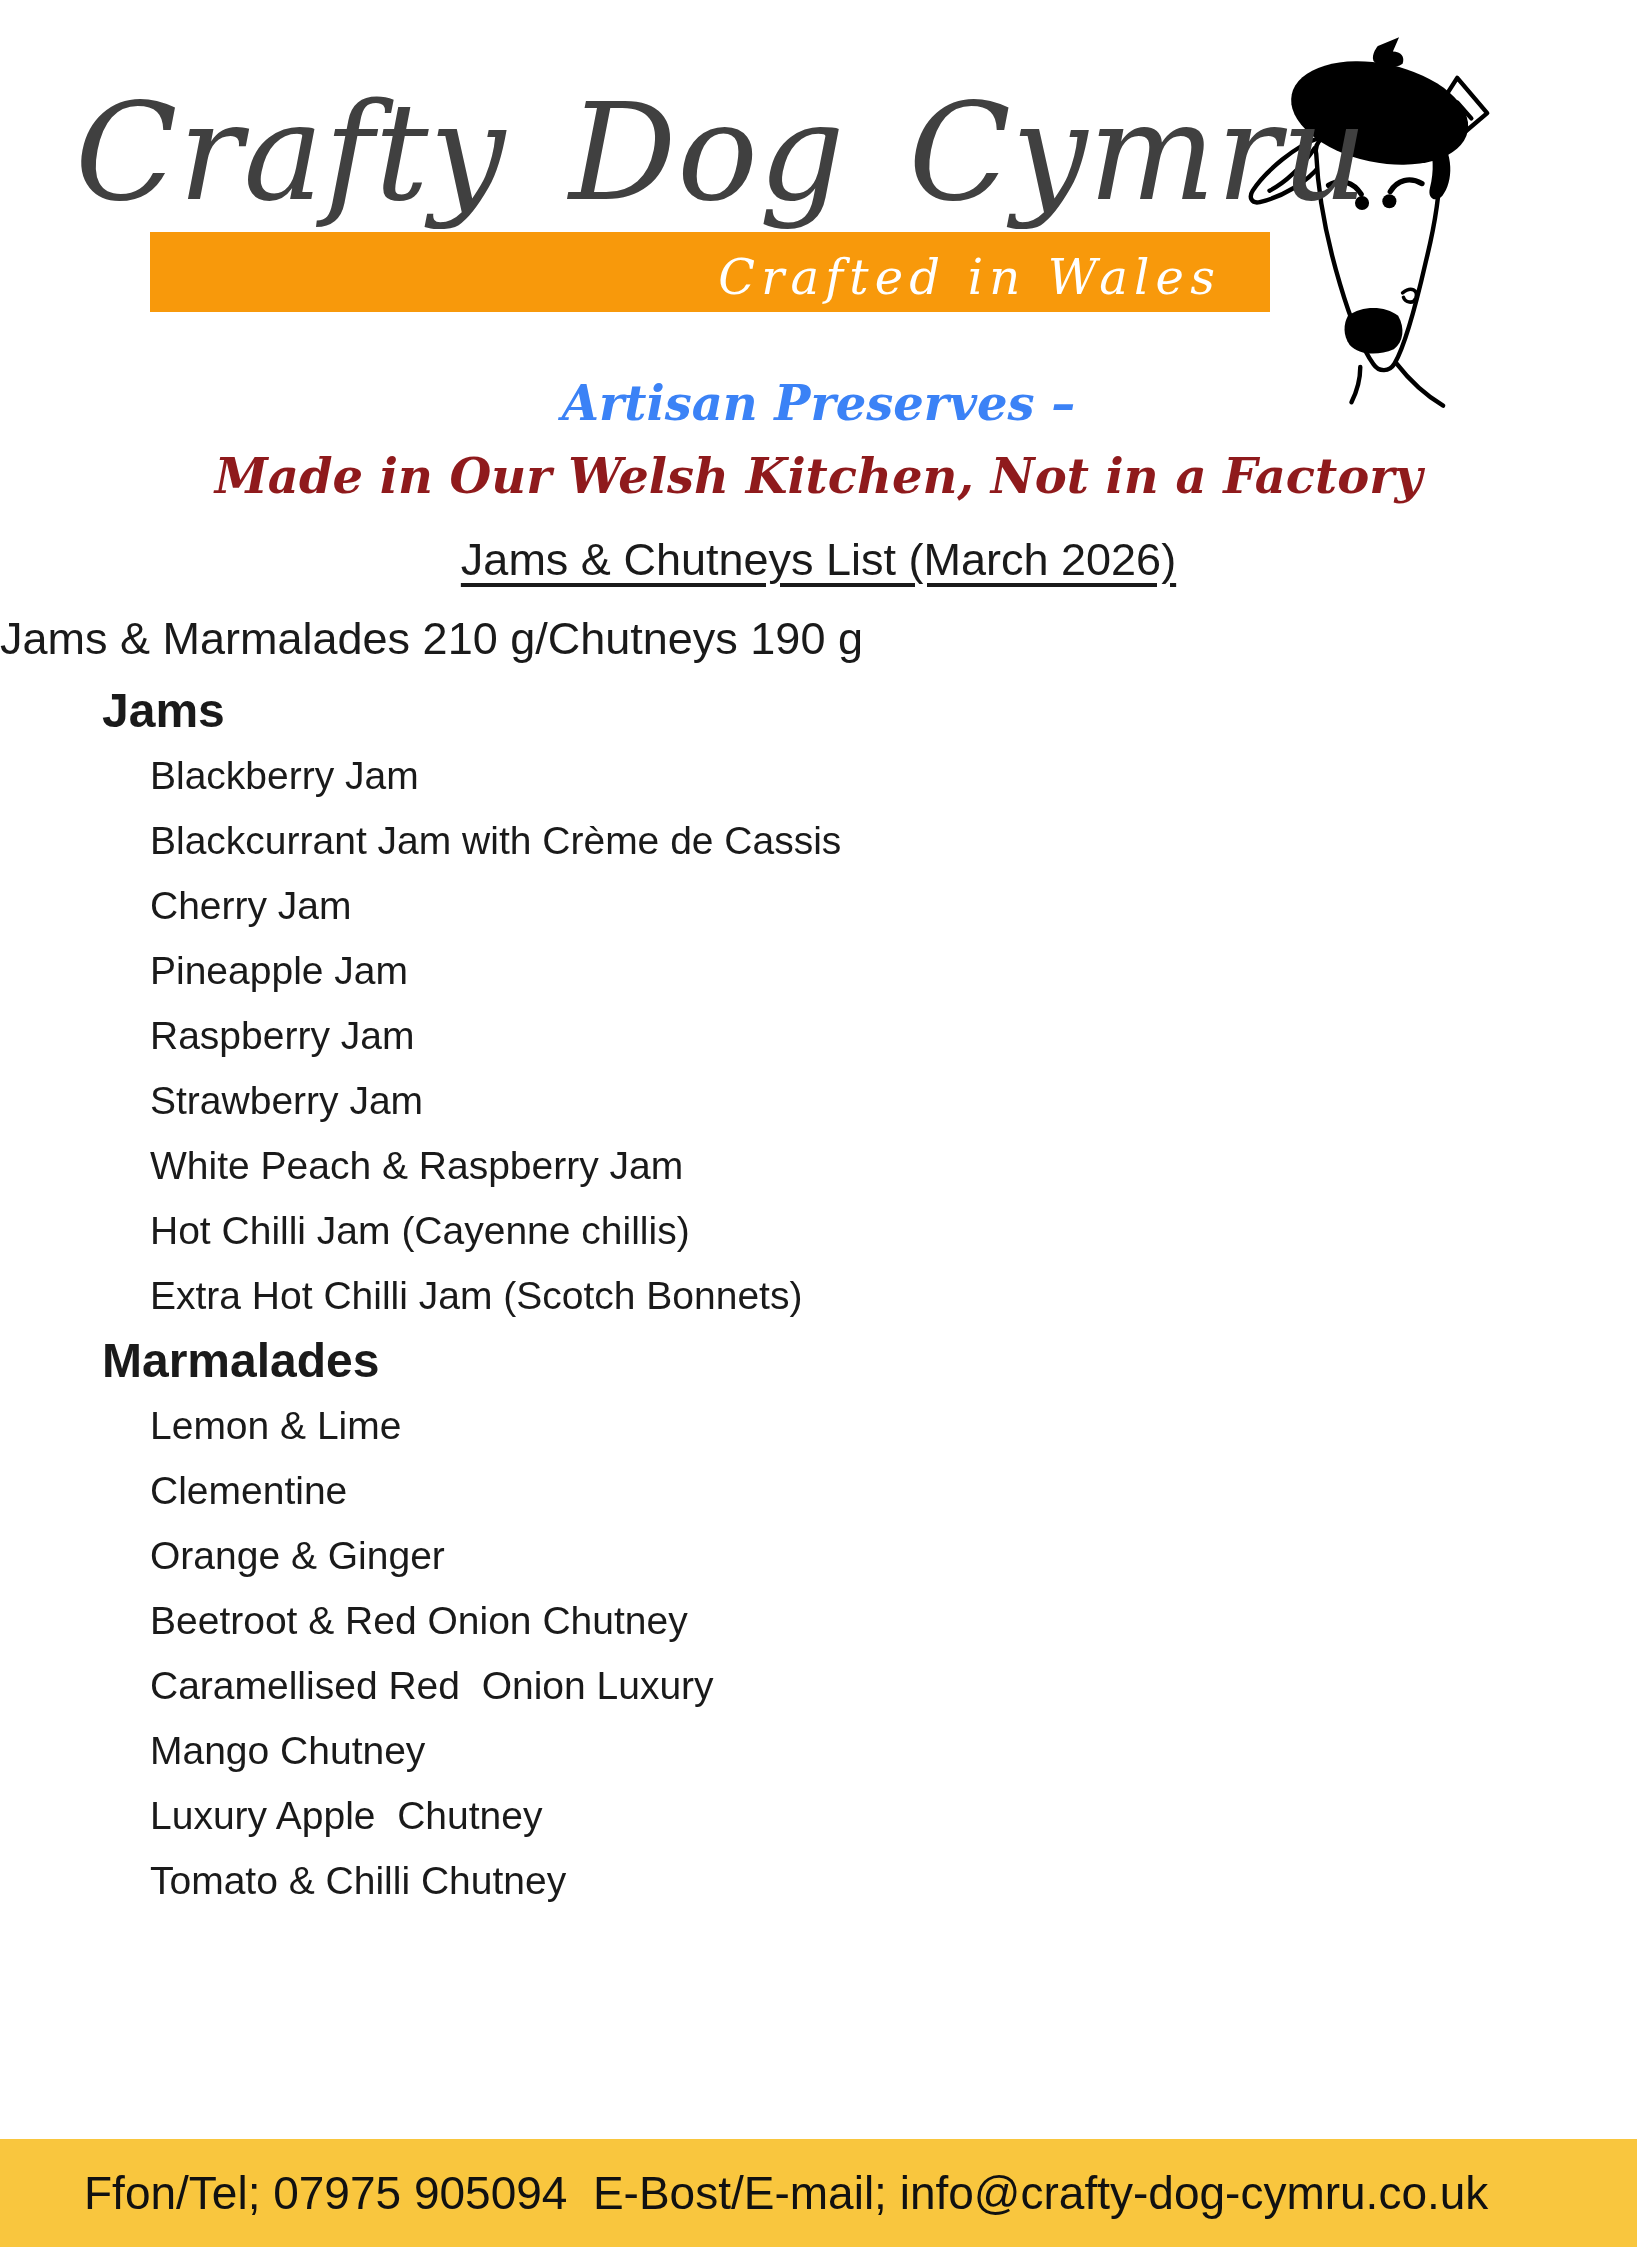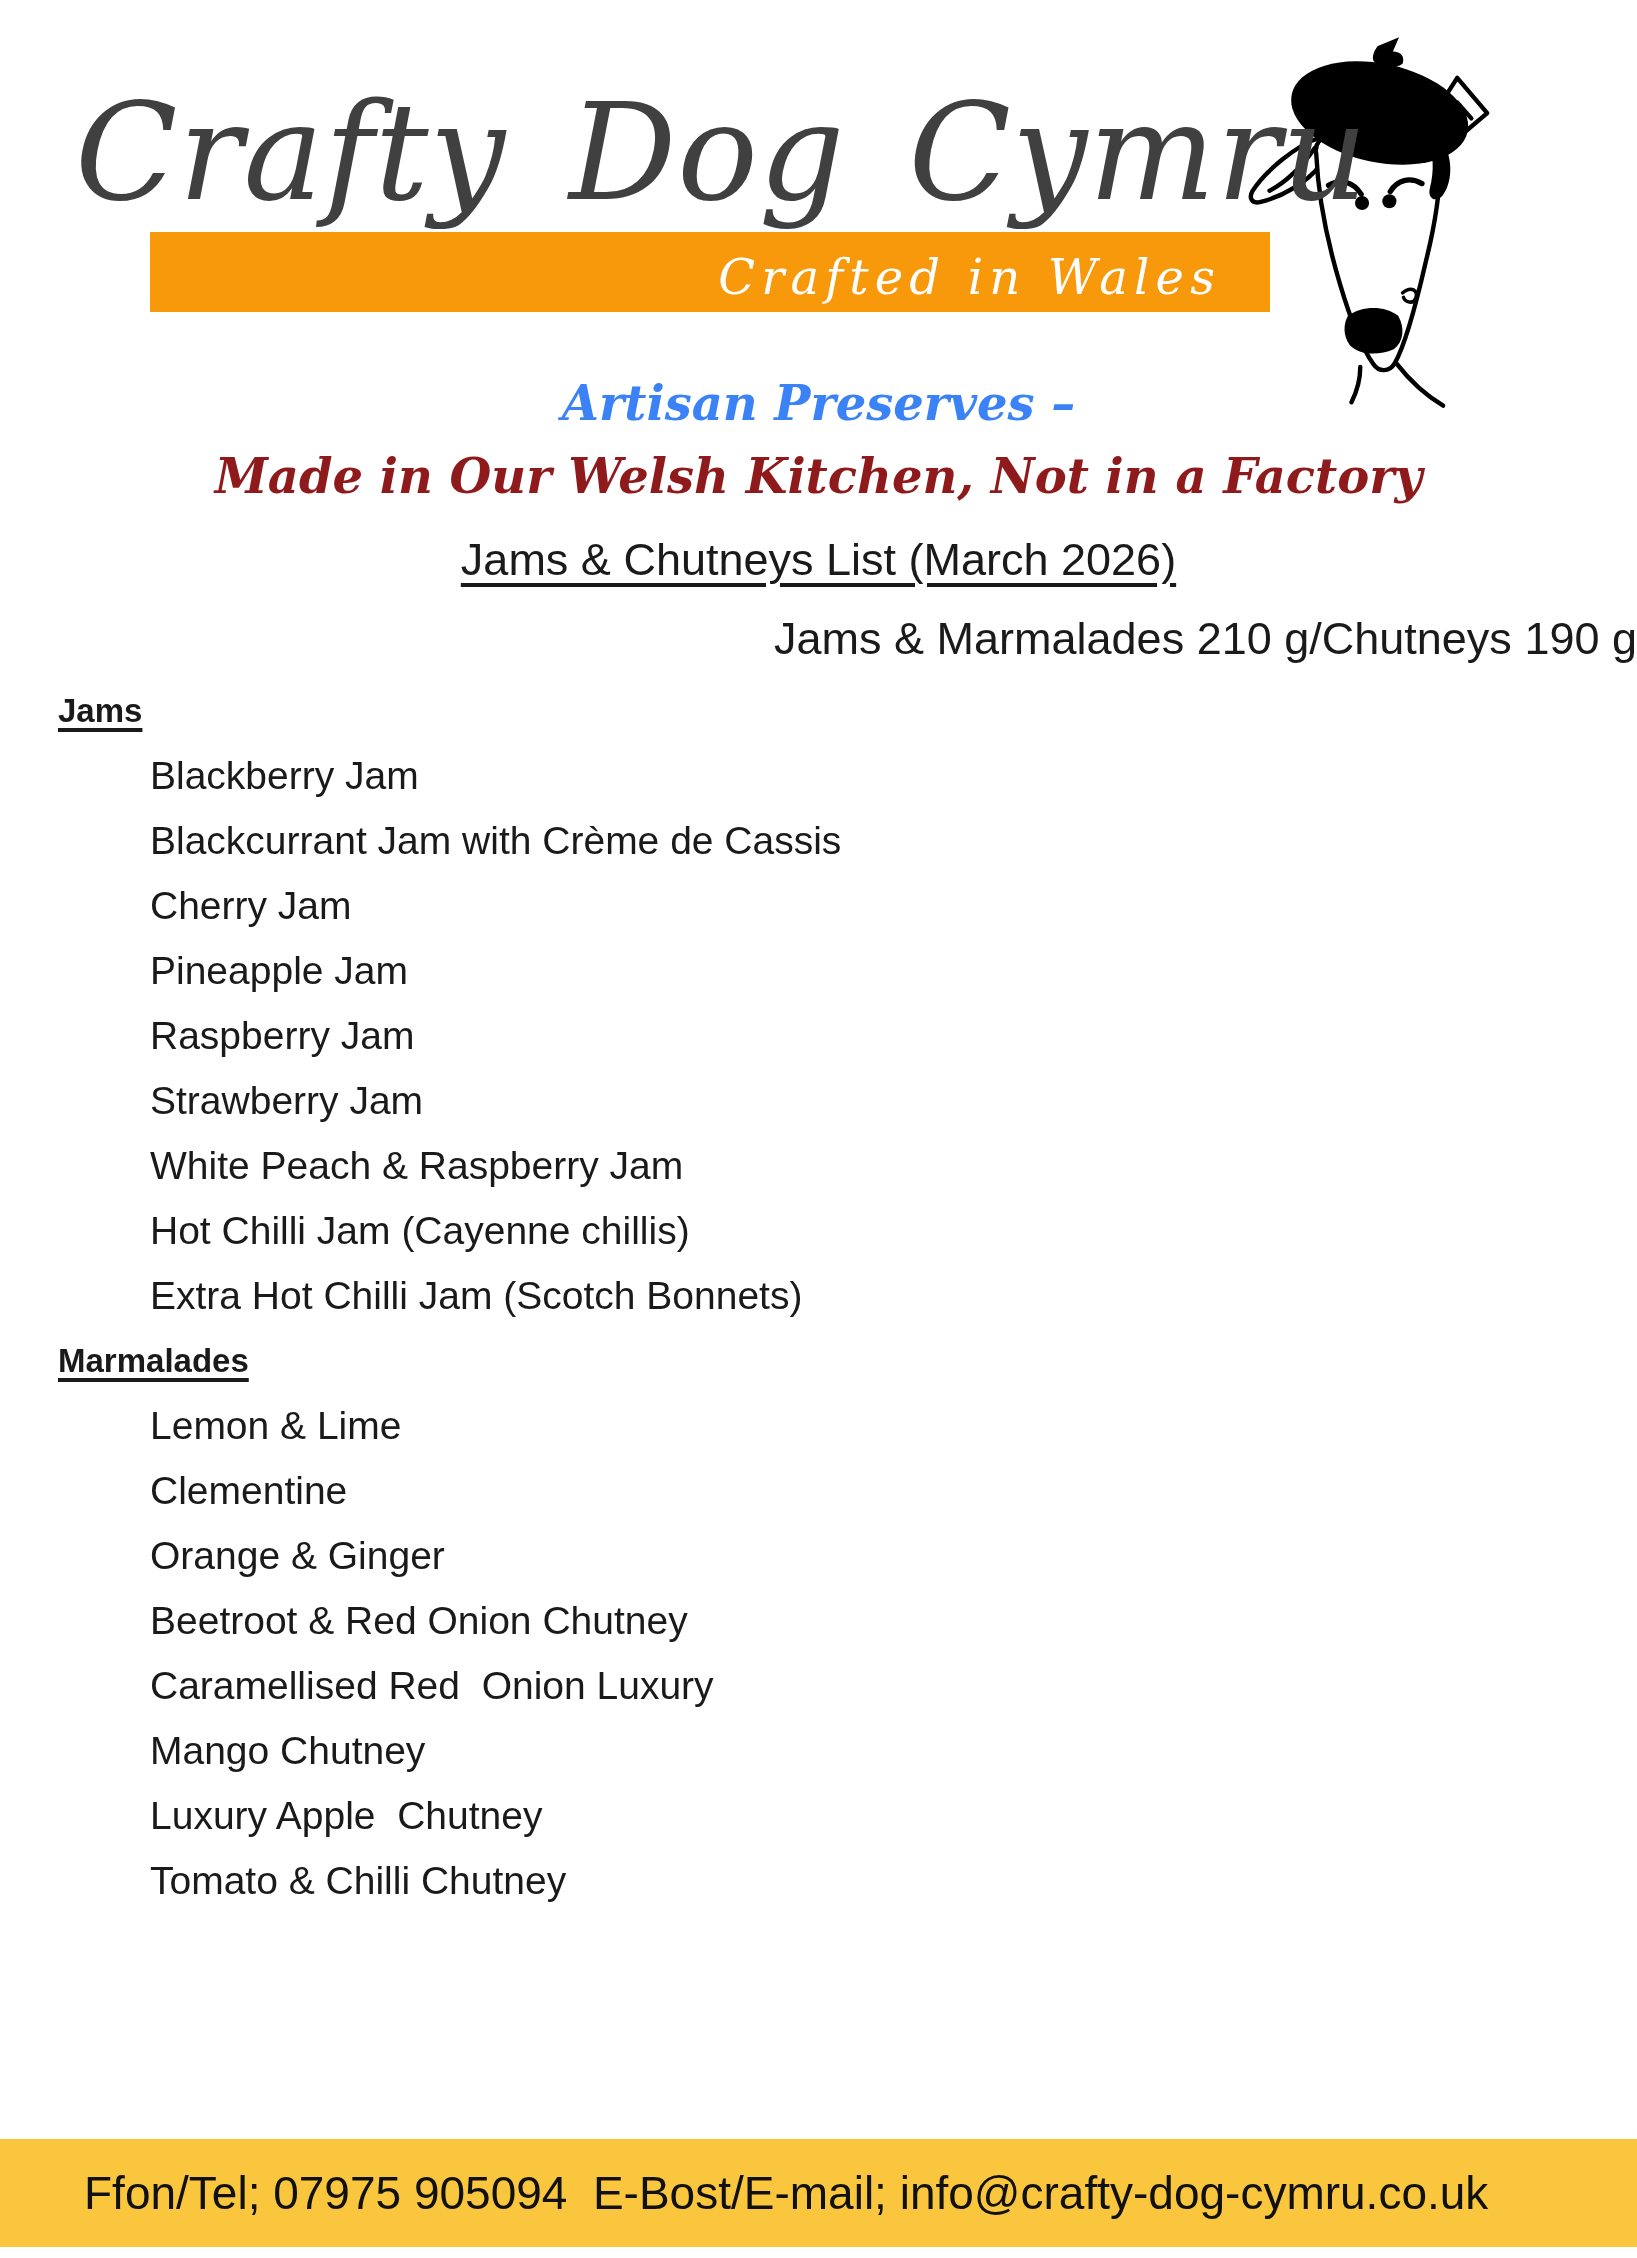--- a/index.html
+++ b/index.html
@@ -36,30 +36,30 @@
   .tagline-2{top:452px;}
 
   
   .list-title{
     position:absolute;left:0;top:535px;width:100%;text-align:center;
     font-size:45px;line-height:1.1;color:#1a1a1a;
     text-decoration:underline;text-decoration-thickness:3.5px;text-underline-offset:8px;
     white-space:pre-wrap;
   }
   .list-subtitle{
-    position:absolute;left:0;top:614px;width:100%;text-align:right;
+    position:absolute;left:0;top:614px;width:100%;text-align:left;
     font-size:45px;line-height:1.1;color:#1a1a1a;white-space:pre-wrap;
   }
 
   
   .list{position:absolute;left:0;top:678px;width:100%;}
   .row{height:65px;display:flex;align-items:center;white-space:pre-wrap;}
   .row.heading{
-    padding-left:58px;font-size:33px;font-weight:bold;
-    text-decoration:underline;text-decoration-thickness:3.5px;text-underline-offset:6.2px;
+    padding-left:102px;font-size:48px;font-weight:bold;
+    text-decoration-thickness:3.5px;text-underline-offset:6.2px;
   }
   .row.item{padding-left:150px;font-size:39px;}
 
   
   .footer{
     position:absolute;left:0;top:2139px;width:100%;height:108px;
     display:flex;align-items:center;
   }
   .footer-text{
     padding-left:84px;font-size:46px;color:#111;white-space:pre-wrap;

